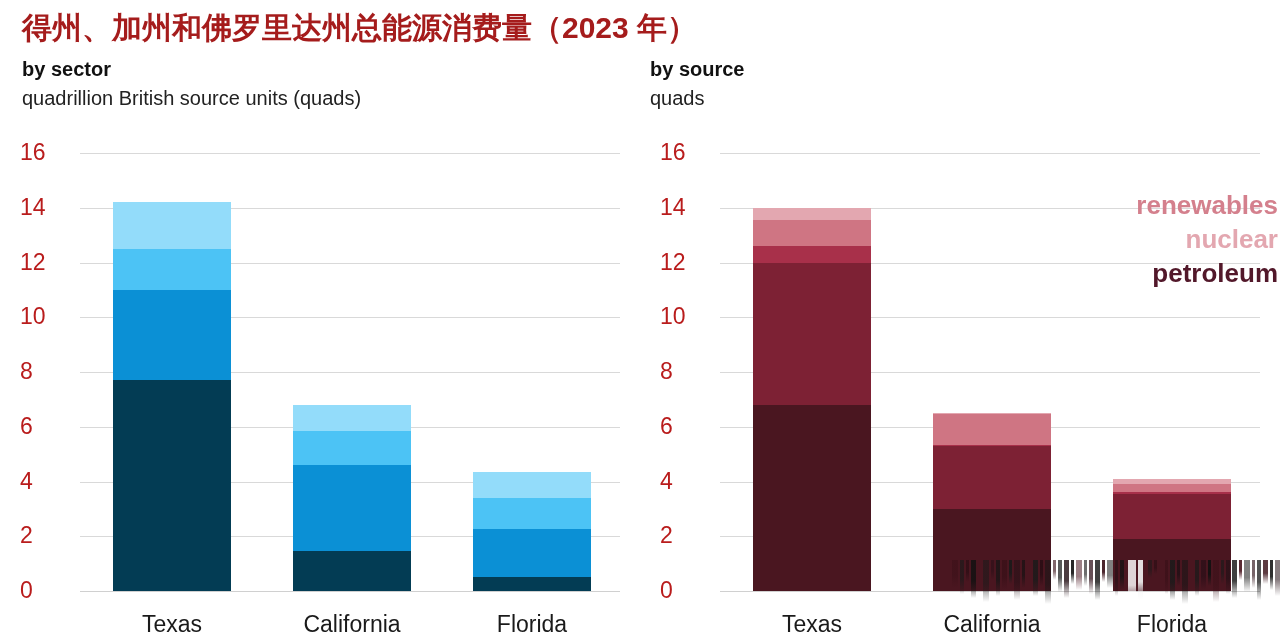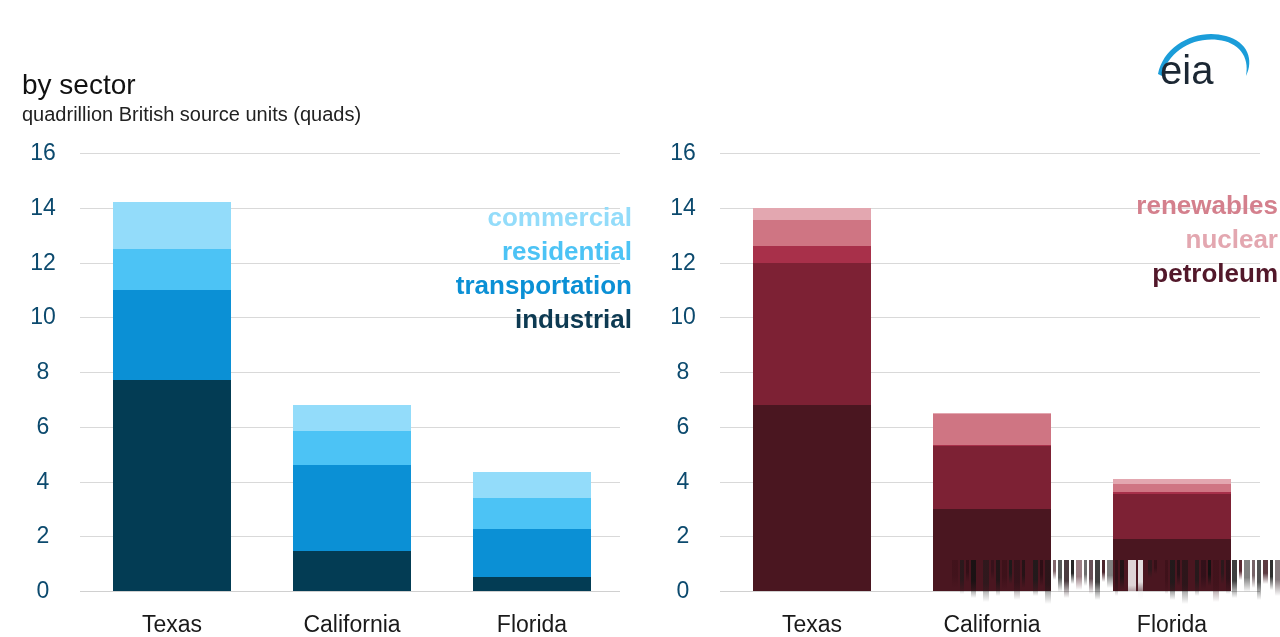--- a/index.html
+++ b/index.html
@@ -13,22 +13,22 @@
   }
   
   #header{position:absolute;left:0;top:0;width:1280px;height:128px;}
   #main-title{
     position:absolute;left:22px;top:8px;
     font-size:30px;font-weight:700;color:#a51c1c;
     letter-spacing:0px;white-space:nowrap;
   }
   .panel-head{position:absolute;}
   .panel-head .sub{
-    font-size:28px;font-weight:400;color:#111111;
-    white-space:nowrap;line-height:26px;margin-top:16px;
+    font-size:20px;font-weight:700;color:#111111;
+    white-space:nowrap;line-height:26px;
   }
   .panel-head .units{
     font-size:20px;font-weight:400;color:#222222;
     white-space:nowrap;line-height:26px;margin-top:3px;
   }
   #head-left{left:22px;top:56px;}
   #head-right{left:650px;top:56px;}
 
   
   #eia-logo{position:absolute;right:16px;top:26px;width:110px;height:66px;}
@@ -39,22 +39,22 @@
   #panel-left{left:0px;width:640px;}
   #panel-right{left:640px;width:640px;}
 
   .plot{position:absolute;left:80px;top:13px;width:540px;height:438px;}
   .gridline{
     position:absolute;left:0;width:540px;height:1px;
     background:#d9d9d9;
   }
   .gridline.zero{background:#d0d0d0;}
   .ylabel{
-    position:absolute;width:46px;text-align:center;
-    font-size:23px;color:#0c4a6e;line-height:23px;
+    position:absolute;width:46px;text-align:left;
+    font-size:23px;color:#b91c1c;line-height:23px;
   }
   .bar{position:absolute;bottom:0;width:118px;}
   .seg{position:absolute;left:0;width:100%;}
   .xlabel{
     position:absolute;top:458px;width:200px;text-align:center;
     font-size:23px;color:#1a1a1a;white-space:nowrap;
   }
   
   .legend{position:absolute;text-align:right;white-space:nowrap;}
   .legend div{font-weight:700;line-height:34px;}
@@ -68,33 +68,32 @@
     position:absolute;left:952px;top:560px;width:328px;height:77px;
     pointer-events:none;overflow:hidden;
   }
   .streak{position:absolute;top:0;}
 </style>
 </head>
 <body>
 
 <div id="header">
 
+  <div id="main-title">得州、加州和佛罗里达州总能源消费量（2023 年）</div>
 
   <div class="panel-head" id="head-left">
     <div class="sub">by sector</div>
     <div class="units">quadrillion British source units (quads)</div>
   </div>
 
-
-  <div id="eia-logo">
-    <svg width="110" height="66" viewBox="0 0 110 66">
-      <path id="logo-swoosh" d="M4 48 C 10 18, 44 2, 72 10 C 94 16, 100 34, 92 50 C 96 30, 84 16, 64 14 C 38 11, 14 26, 8 50 Z" fill="#1b9dd9"></path>
-      <text id="logo-text" x="6" y="58" font-family="Liberation Sans, sans-serif" font-size="40" font-weight="400" fill="#1b2733">eia</text>
-    </svg>
+  <div class="panel-head" id="head-right">
+    <div class="sub">by source</div>
+    <div class="units">quads</div>
   </div>
+
 </div>
 
 <div class="panel" id="panel-left">
   <div class="plot" id="plot-left">
       <div class="gridline zero" style="top: 438px;"></div>
       <div class="ylabel" style="top: 426px; left: -60px;">0</div>
       <div class="gridline" style="top: 383px;"></div>
       <div class="ylabel" style="top: 371px; left: -60px;">2</div>
       <div class="gridline" style="top: 329px;"></div>
       <div class="ylabel" style="top: 317px; left: -60px;">4</div>
@@ -124,26 +123,20 @@
         <div class="seg" style="bottom: 160.144px; height: 26.0062px; background: rgb(147, 220, 250);"></div>
       </div>
       <div class="xlabel" style="left: 172px;">California</div>
       <div class="bar" style="left: 393px; height: 119.081px;">
         <div class="seg" style="bottom: 0px; height: 13.6875px; background: rgb(3, 60, 84);"></div>
         <div class="seg" style="bottom: 13.6875px; height: 47.9062px; background: rgb(11, 144, 213);"></div>
         <div class="seg" style="bottom: 61.5938px; height: 31.4812px; background: rgb(76, 195, 245);"></div>
         <div class="seg" style="bottom: 93.075px; height: 26.0062px; background: rgb(147, 220, 250);"></div>
       </div>
       <div class="xlabel" style="left: 352px;">Florida</div>
-    </div>
-  <div class="legend" id="legend-left">
-      <div style="color: rgb(147, 220, 250);">commercial</div>
-      <div style="color: rgb(76, 195, 245);">residential</div>
-      <div style="color: rgb(11, 144, 213);">transportation</div>
-      <div style="color: rgb(13, 58, 82);">industrial</div>
     </div>
 </div>
 
 <div class="panel" id="panel-right">
   <div class="plot" id="plot-right">
       <div class="gridline zero" style="top: 438px;"></div>
       <div class="ylabel" style="top: 426px; left: -60px;">0</div>
       <div class="gridline" style="top: 383px;"></div>
       <div class="ylabel" style="top: 371px; left: -60px;">2</div>
       <div class="gridline" style="top: 329px;"></div>

